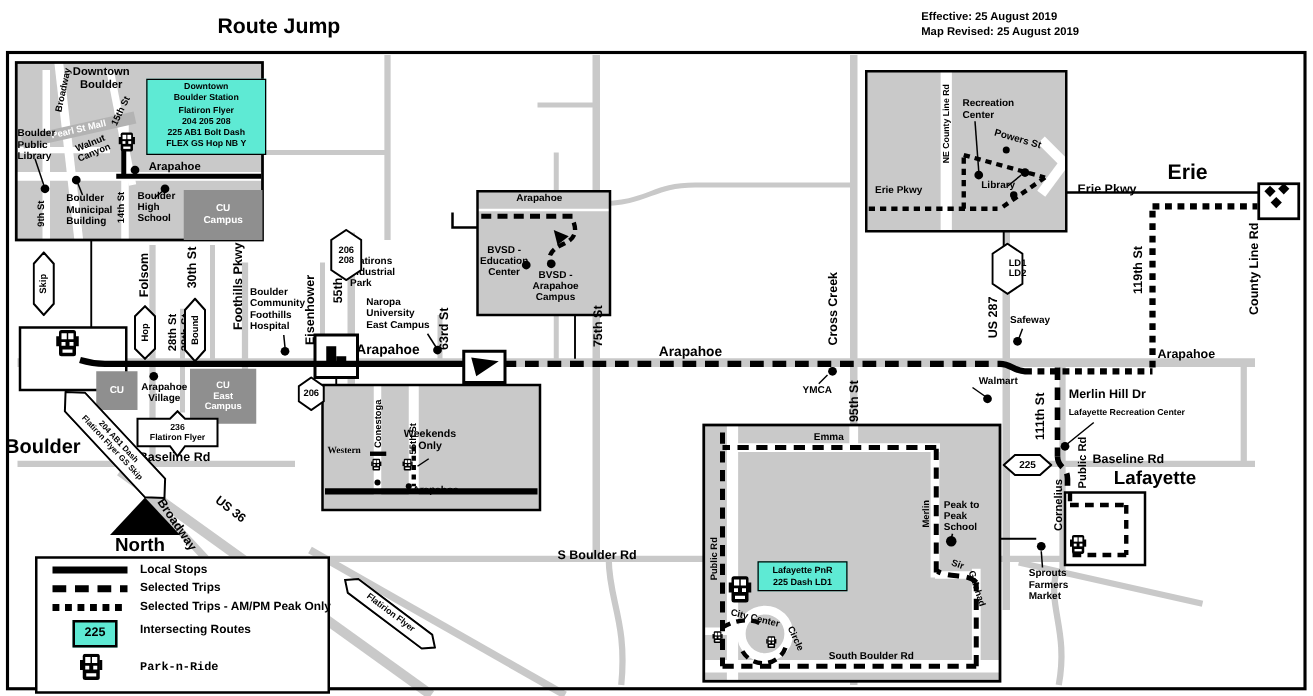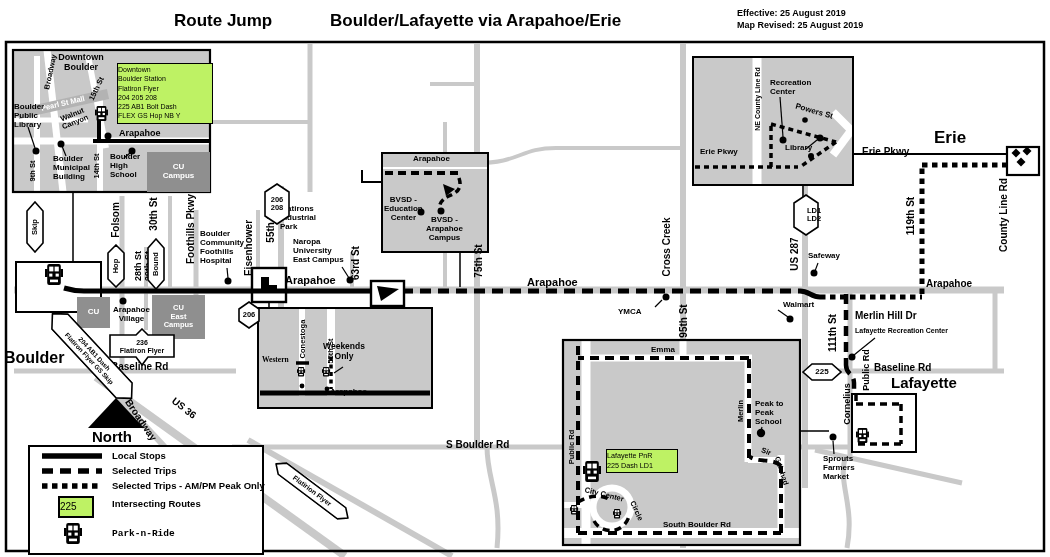--- a/index.html
+++ b/index.html
@@ -6,32 +6,31 @@
   #stage{position:relative;width:1050px;height:557px;background:#fff;overflow:hidden;
          font-family:"Liberation Sans","DejaVu Sans",sans-serif;color:#000;}
   .lab{position:absolute;font-weight:bold;color:#000;white-space:pre-line;line-height:1.12;}
   .wt{color:#fff;}
   .badge{position:absolute;}
   .badge svg{position:absolute;left:0;top:0;}
   .btxt{position:absolute;inset:0;display:flex;align-items:center;justify-content:center;
         font-weight:bold;white-space:pre-line;text-align:center;line-height:1.08;}
   .darkblk{position:absolute;background:#8f8f8f;display:flex;align-items:center;justify-content:center;
         color:#fff;font-weight:bold;text-align:center;white-space:pre-line;line-height:1.12;}
-  .whtbox{position:absolute;background:#bef264;border:1.6px solid #000;font-weight:normal;
-        text-align:left;white-space:pre-line;}
+  .whtbox{position:absolute;background:#5eead4;border:1.6px solid #000;font-weight:bold;
+        text-align:center;white-space:pre-line;}
   .tri-north{position:absolute;width:0;height:0;border-left:28px solid transparent;
         border-right:28px solid transparent;border-bottom:30px solid #000;}
 </style>
 </head>
 <body>
 
 <div id="stage">
 
   <div class="lab" style="left:174px;top:11px;font-size:17px;">Route Jump</div>
-  <div class="lab" style="left:330px;top:11px;font-size:17px;">Boulder/Lafayette via Arapahoe/Erie</div>
   <div class="lab" style="left:737px;top:8px;font-size:9px;">Effective:  25 August 2019</div>
   <div class="lab" style="left:737px;top:20px;font-size:9px;">Map Revised:  25 August 2019</div>
 
   <svg width="1050" height="557" viewBox="0 0 1050 557" style="position:absolute;left:0;top:0;">
     <defs>
       <g id="pnr" fill="#000">
         <rect x="0" y="5" width="2.6" height="8"></rect>
           <rect x="15.4" y="5" width="2.6" height="8"></rect>
         <rect x="2.2" y="0" width="13.6" height="21" rx="2"></rect>
         <rect x="4.2" y="2.6" width="4.2" height="4.8" fill="#fff"></rect>
@@ -293,21 +292,21 @@
   <div class="lab" style="left:413px;top:155px;font-size:8px;">Arapahoe</div>
   <div class="lab" style="left:384px;top:196px;font-size:8px;text-align:center;">BVSD -
 Education
 Center</div>
   <div class="lab" style="left:426px;top:216px;font-size:8px;text-align:center;">BVSD -
 Arapahoe
 Campus</div>
   <div class="lab" style="left:479px;top:261px;font-size:10px;transform:translate(-50%,-50%) rotate(-90deg);white-space:nowrap;">75th St</div>
   <div class="lab" style="left:527px;top:276px;font-size:11px;">Arapahoe</div>
   <div class="lab" style="left:667px;top:247px;font-size:10px;transform:translate(-50%,-50%) rotate(-90deg);white-space:nowrap;">Cross Creek</div>
-  <div class="lab" style="left:618px;top:308px;font-size:8px;">YMCA</div>
+  <div class="lab" style="left:642px;top:308px;font-size:8px;">YMCA</div>
   <div class="lab" style="left:684px;top:321px;font-size:10px;transform:translate(-50%,-50%) rotate(-90deg);white-space:nowrap;">95th St</div>
   <div class="lab" style="left:446px;top:439px;font-size:10px;">S Boulder Rd</div>
 
   <div class="lab" style="left:262px;top:356px;font-size:7.5px;font-family:Liberation Serif, serif;">Western</div>
   <div class="lab" style="left:303px;top:339px;font-size:7.5px;transform:translate(-50%,-50%) rotate(-90deg);white-space:nowrap;">Conestoga</div>
   <div class="lab" style="left:331px;top:351px;font-size:7.5px;transform:translate(-50%,-50%) rotate(-90deg);white-space:nowrap;">55th St</div>
   <div class="lab" style="left:344px;top:352px;font-size:8.5px;text-align:center;transform:translate(-50%,-50%);">Weekends
 Only</div>
   <div class="lab" style="left:330px;top:388px;font-size:8px;">Arapahoe</div>
 

